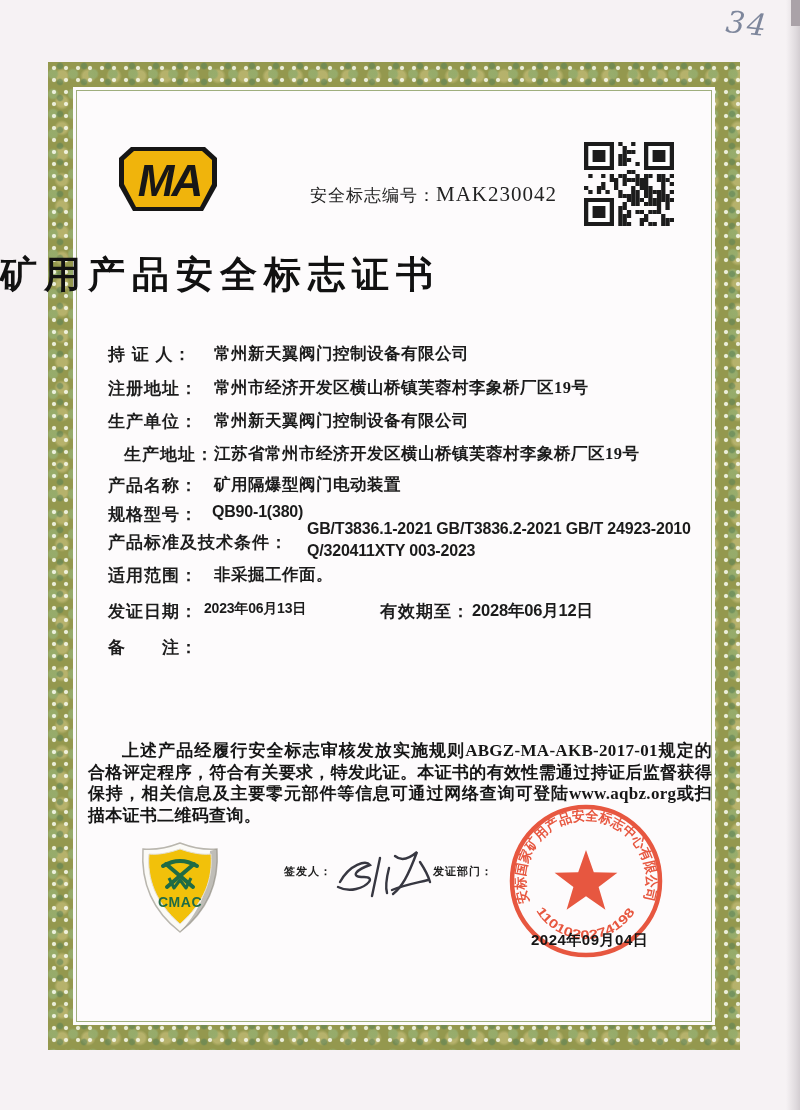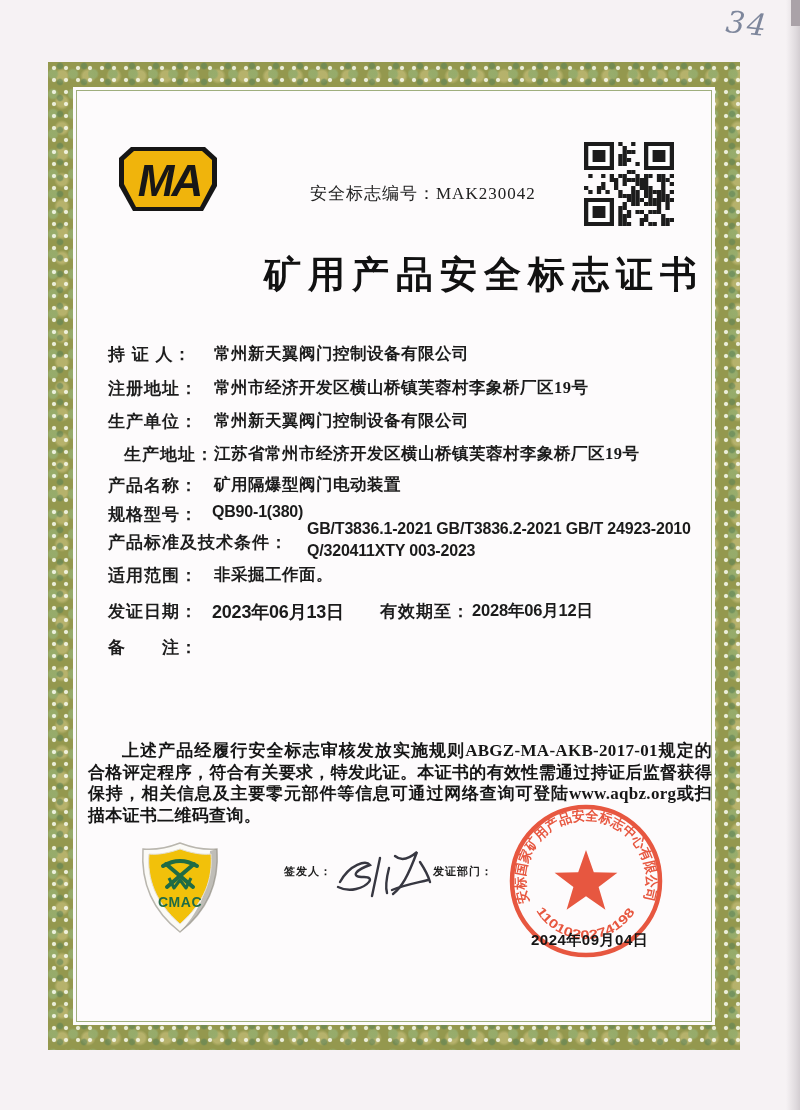--- a/index.html
+++ b/index.html
@@ -30,23 +30,23 @@
   }
   .scan-corner{position:absolute;right:0;top:0;width:9px;height:26px;background:#aaa2a8;}
 
   
   .handwritten{
     font-family:"DejaVu Serif",serif;font-style:italic;
     color:#7e879c;font-size:30px;transform:rotate(6deg);letter-spacing:2px;
   }
   .certno{font-size:17px;color:#222;font-weight:400;}
   .certno .lab{font-family:"Liberation Sans",sans-serif;letter-spacing:1px;}
-  .certno .val{font-family:"Liberation Serif",serif;font-size:17px;letter-spacing:1px;text-align:right;}
+  .certno .val{font-family:"Liberation Serif",serif;font-size:21px;letter-spacing:1px;text-align:right;}
   .title{
-    left:0;top:250px;width:704px;text-align:right;
+    left:0;top:250px;width:704px;text-align:left;
     font-family:"Liberation Serif",serif;font-weight:900;
     font-size:37px;color:#111;letter-spacing:7px;
   }
 
   
   .flabel{
     font-size:17px;font-weight:700;color:#1d1d1d;letter-spacing:1px;
     font-family:"Liberation Sans",sans-serif;white-space:nowrap;
   }
   .fvalue{
@@ -257,21 +257,21 @@
   <div class="abs fcode" style="left:212px;top:503px;">QB90-1(380)</div>
 
   <div class="abs flabel" style="left:108px;top:531px;text-align:right;">产品标准及技术条件：</div>
   <div class="abs fcode" style="left:307px;top:520px;">GB/T3836.1-2021 GB/T3836.2-2021 GB/T 24923-2010</div>
   <div class="abs fcode" style="left:307px;top:542px;text-align:center;">Q/320411XTY 003-2023</div>
 
   <div class="abs flabel" style="left:108px;top:564px;">适用范围：</div>
   <div class="abs fvalue" style="left:214px;top:564px;">非采掘工作面。</div>
 
   <div class="abs flabel" style="left:108px;top:600px;">发证日期：</div>
-  <div class="abs fcode" style="left:212px;top:600px;font-size:18px;">2023年06月13日</div>
+  <div class="abs fcode" style="left:204px;top:600px;font-size:14px;">2023年06月13日</div>
   <div class="abs flabel" style="left:380px;top:600px;">有效期至：</div>
   <div class="abs fcode" style="left:472px;top:600px;font-size:16.5px;">2028年06月12日</div>
 
   <div class="abs flabel" style="left:108px;top:636px;">备　　注：</div>
 
   <div class="abs statement">上述产品经履行安全标志审核发放实施规则ABGZ-MA-AKB-2017-01规定的合格评定程序，符合有关要求，特发此证。本证书的有效性需通过持证后监督获得保持，相关信息及主要零元部件等信息可通过网络查询可登陆www.aqbz.org或扫描本证书二维码查询。</div>
 
   <div class="abs" style="left:136px;top:840px;">
     <svg width="88" height="96" viewBox="0 0 88 96">
       <path d="M 44,3 C 57,8 70,10 81,9 C 83,38 75,68 44,92 C 13,68 5,38 7,9 C 18,10 31,8 44,3 Z" fill="#fbfaf6" stroke="#b9b6ae" stroke-width="1.5"></path>

